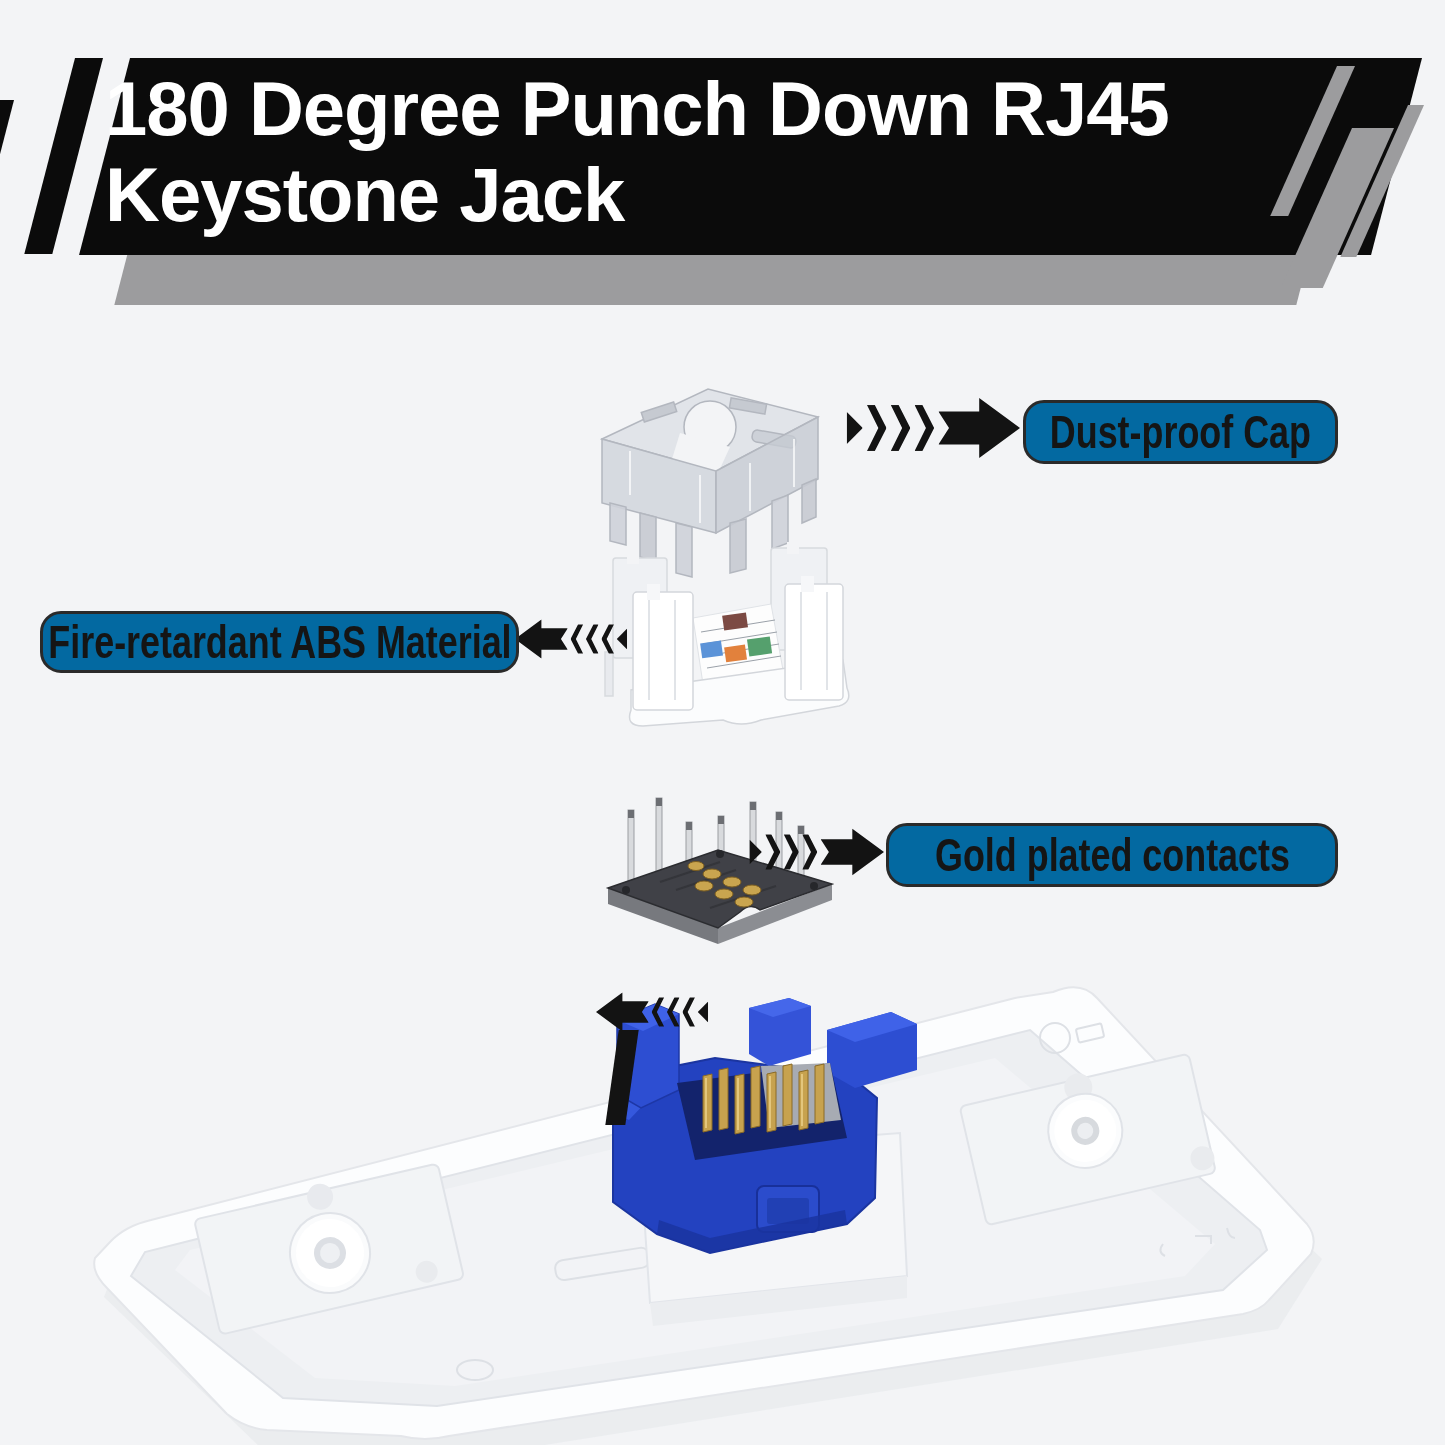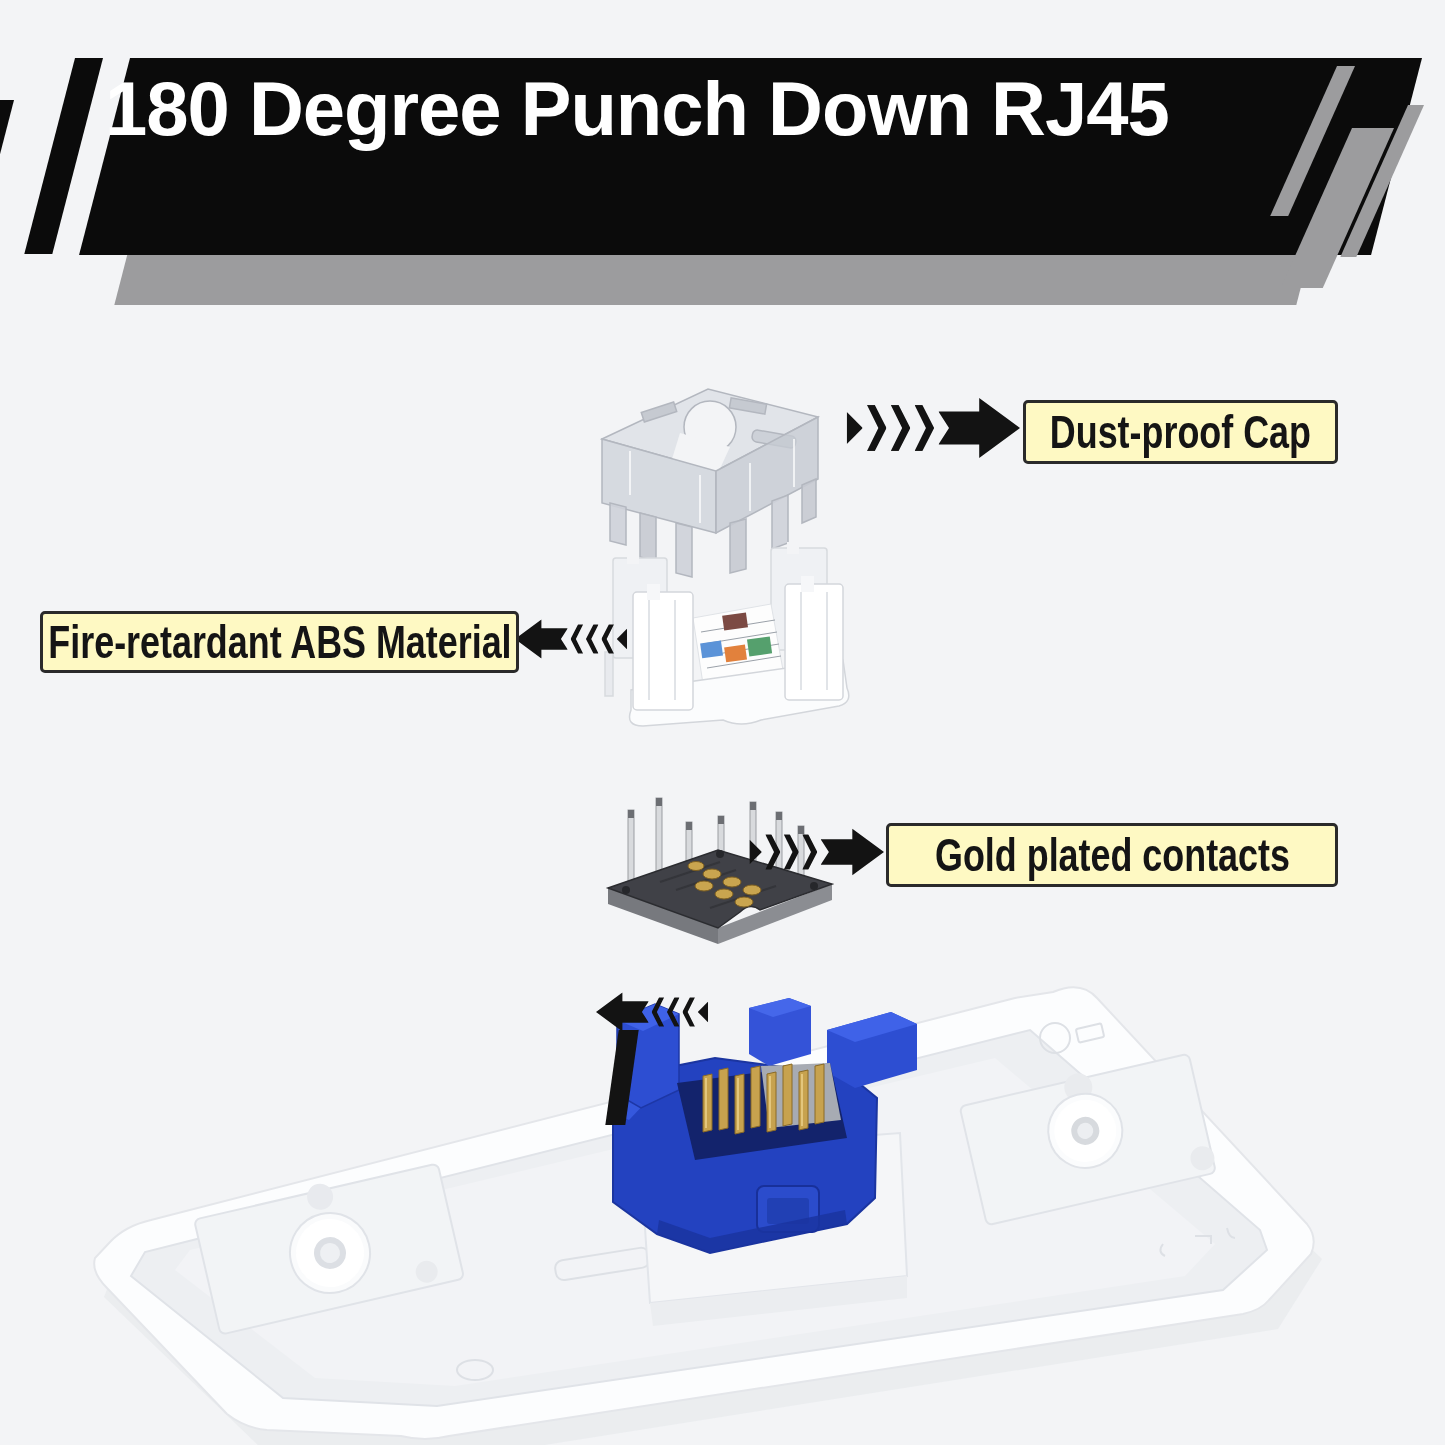--- a/index.html
+++ b/index.html
@@ -15,21 +15,21 @@
     color:#ffffff;font-weight:bold;font-size:76px;line-height:86px;letter-spacing:-1px;z-index:13;}
   .stripe{position:absolute;background:#0b0b0b;transform-origin:top left;z-index:12;}
   .stripe.gray{background:#9c9c9e;z-index:14;}
   .s-l0{left:-8px;top:100px;width:22px;height:152px;transform:skewX(-14.5deg);}
   .s-l1{left:75px;top:58px;width:28px;height:196px;transform:skewX(-14.5deg);}
   .s-r1{left:1337px;top:66px;width:18px;height:150px;transform:skewX(-24deg);}
   .s-r2{left:1352px;top:128px;width:42px;height:160px;transform:skewX(-24deg);}
   .s-r3{left:1408px;top:105px;width:16px;height:152px;transform:skewX(-24deg);}
 
   
-  .callout{position:absolute;background:#fef9c3;border:3px solid #2a2a2a;border-radius:5px;
+  .callout{position:absolute;background:#0369a1;border:3px solid #2a2a2a;border-radius:21px;
     display:flex;align-items:center;justify-content:center;z-index:40;}
   .callout .txt{font-weight:bold;font-size:46px;color:#151515;white-space:nowrap;
     transform:scaleX(0.78);transform-origin:center;}
   .co-1{left:1023px;top:400px;width:309px;height:58px;}
   .co-2{left:40px;top:611px;width:473px;height:56px;}
   .co-3{left:886px;top:823px;width:446px;height:58px;}
   .co-4{left:38px;top:983px;width:490px;height:59px;}
 
   
   .arrow-group{position:absolute;display:flex;align-items:center;gap:5px;height:84px;z-index:30;}
@@ -60,20 +60,21 @@
 <body>
 
 <div class="stage">
 
   <div class="banner-shadow"></div>
   <div class="stripe s-l0"></div>
   <div class="stripe s-l1"></div>
   <div class="banner"></div>
   <div class="banner-title">
     <div>180 Degree Punch Down RJ45</div>
+    <div>Keystone Jack</div>
   </div>
   <div class="stripe gray s-r1"></div>
   <div class="stripe gray s-r2"></div>
   <div class="stripe gray s-r3"></div>
 
   <svg class="part p-cap" width="260" height="235" viewBox="0 0 260 235">
     <g stroke="#b3b7bf" stroke-width="1.5">
       <polygon points="22,84 128,34 238,62 136,116" fill="rgba(223,226,231,0.92)"></polygon>
       <rect x="62" y="52" width="34" height="10" fill="#c6cad1" transform="rotate(-18 79 57)"></rect>
       <rect x="150" y="46" width="36" height="10" fill="#c6cad1" transform="rotate(10 168 51)"></rect>

